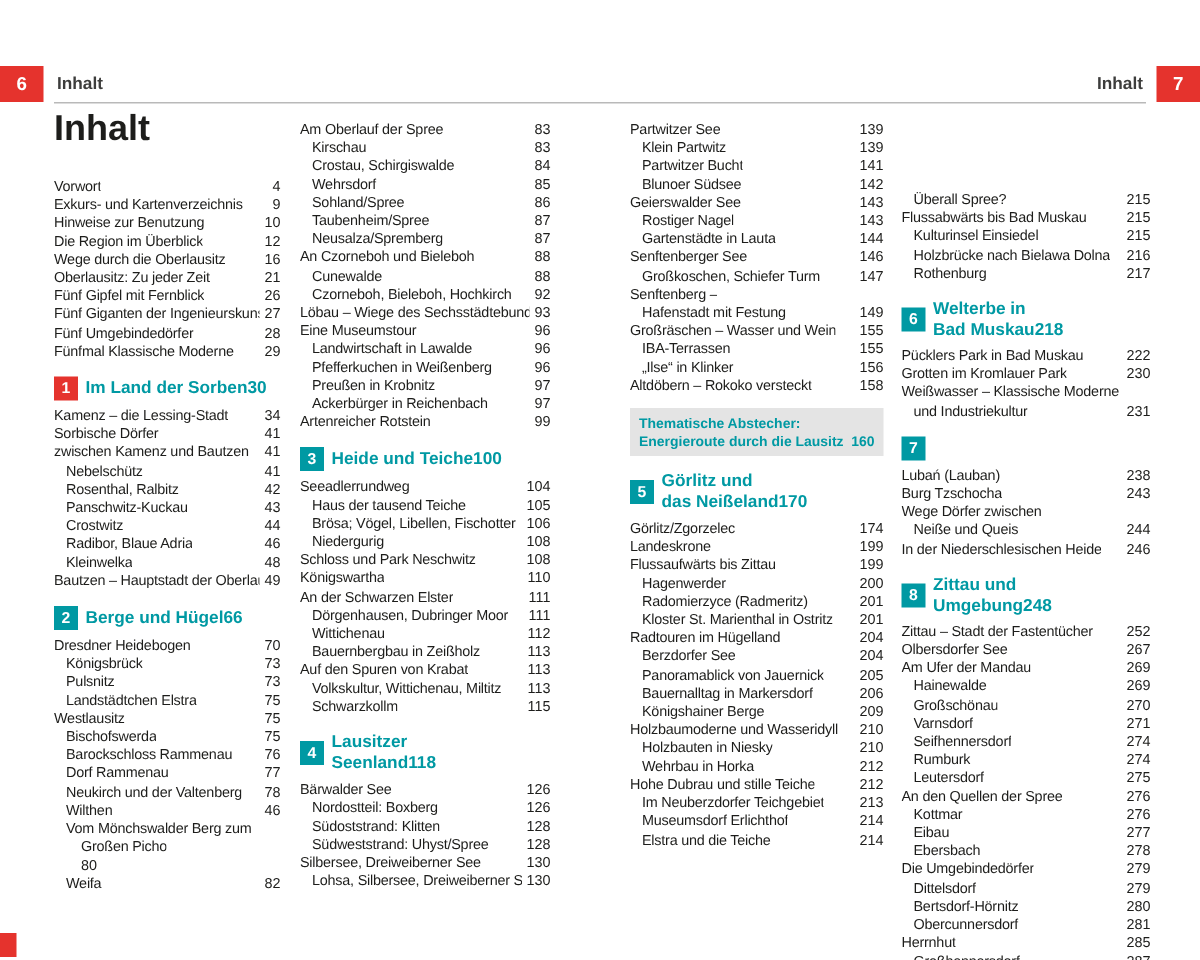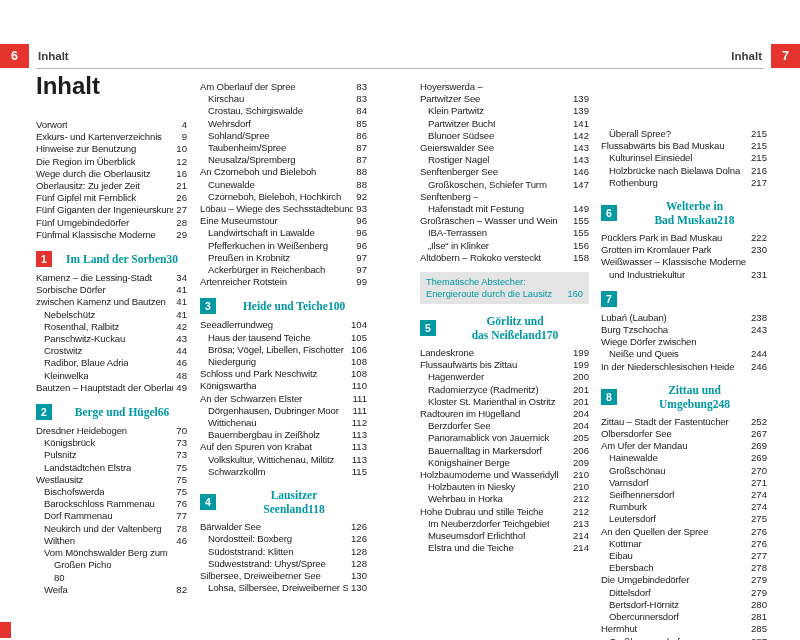--- a/index.html
+++ b/index.html
@@ -29,25 +29,25 @@
          font-size:9.6px; line-height:12.2px; white-space:nowrap; }
   .row .lbl { overflow:hidden; letter-spacing:-0.15px; }
   .row .pg  { margin-left:3px; }
   .ind1 { padding-left:8px; }
   .ind2 { padding-left:15px;flex-direction:column; }
 
   .section { display:flex; gap:5px; margin:10px 0 5px; align-items:center; }
   .secbox { width:16px; height:16px; min-width:16px; color:#fff; font-weight:bold; font-size:10.5px;
             display:flex; align-items:center; justify-content:center; }
   .secbody { flex:1; display:flex; flex-direction:column; }
-  .secline { display:flex; justify-content:center; font-weight:bold;
-             color:var(--teal,#0099a3); font-size:11.5px; line-height:14px; white-space:nowrap;font-family:Liberation Serif, serif; }
+  .secline { display:flex; justify-content:flex-start; font-weight:bold;
+             color:var(--teal,#0099a3); font-size:11.5px; line-height:14px; white-space:nowrap; }
 
   .note { background:var(--notebg,#e4e4e4); margin:8px 0 6px; padding:4px 6px;
-          color:var(--teal,#0099a3); font-weight:normal; font-size:9.3px; line-height:12px; }
+          color:var(--teal,#0099a3); font-weight:bold; font-size:9.3px; line-height:12px; }
   .note .noteline { display:flex; justify-content:space-between; white-space:nowrap; }
 
   .edge-marker { position:absolute; left:0; bottom:2px; width:11px; height:16px;
                  background:var(--red,#e5332d); }
 </style>
 </head>
 <body>
 
 <div class="page">
   <div class="tab tab-left">6</div>
@@ -372,24 +372,20 @@
         <span class="lbl">Silbersee, Dreiweiberner See</span>
         <span class="pg">130</span>
       </div>
       <div class="row ind1">
         <span class="lbl">Lohsa, Silbersee, Dreiweiberner See</span>
         <span class="pg">130</span>
       </div>
     </div>
   <div id="col2" class="col">
       <div class="row">
-        <span class="lbl">Hoyerswerda –</span>
-        <span class="pg"></span>
-      </div>
-      <div class="row">
         <span class="lbl">Partwitzer See</span>
         <span class="pg">139</span>
       </div>
       <div class="row ind1">
         <span class="lbl">Klein Partwitz</span>
         <span class="pg">139</span>
       </div>
       <div class="row ind1">
         <span class="lbl">Partwitzer Bucht</span>
         <span class="pg">141</span>
@@ -398,20 +394,24 @@
         <span class="lbl">Blunoer Südsee</span>
         <span class="pg">142</span>
       </div>
       <div class="row">
         <span class="lbl">Geierswalder See</span>
         <span class="pg">143</span>
       </div>
       <div class="row ind1">
         <span class="lbl">Rostiger Nagel</span>
         <span class="pg">143</span>
+      </div>
+      <div class="row ind1">
+        <span class="lbl">Gartenstädte in Lauta</span>
+        <span class="pg">144</span>
       </div>
       <div class="row">
         <span class="lbl">Senftenberger See</span>
         <span class="pg">146</span>
       </div>
       <div class="row ind1">
         <span class="lbl">Großkoschen, Schiefer Turm</span>
         <span class="pg">147</span>
       </div>
       <div class="row">
@@ -453,20 +453,24 @@
           <span class="secline">
             <span>Görlitz und</span>
           </span>
           <span class="secline">
             <span>das Neißeland</span>
             <span>170</span>
           </span>
         </span>
       </div>
       <div class="row">
+        <span class="lbl">Görlitz/Zgorzelec</span>
+        <span class="pg">174</span>
+      </div>
+      <div class="row">
         <span class="lbl">Landeskrone</span>
         <span class="pg">199</span>
       </div>
       <div class="row">
         <span class="lbl">Flussaufwärts bis Zittau</span>
         <span class="pg">199</span>
       </div>
       <div class="row ind1">
         <span class="lbl">Hagenwerder</span>
         <span class="pg">200</span>
@@ -582,21 +586,21 @@
       </div>
       <div class="row">
         <span class="lbl">Lubań (Lauban)</span>
         <span class="pg">238</span>
       </div>
       <div class="row">
         <span class="lbl">Burg Tzschocha</span>
         <span class="pg">243</span>
       </div>
       <div class="row">
-        <span class="lbl">Wiege Dörfer zwischen</span>
+        <span class="lbl">Wege Dörfer zwischen</span>
         <span class="pg"></span>
       </div>
       <div class="row ind1">
         <span class="lbl">Neiße und Queis</span>
         <span class="pg">244</span>
       </div>
       <div class="row">
         <span class="lbl">In der Niederschlesischen Heide</span>
         <span class="pg">246</span>
       </div>

